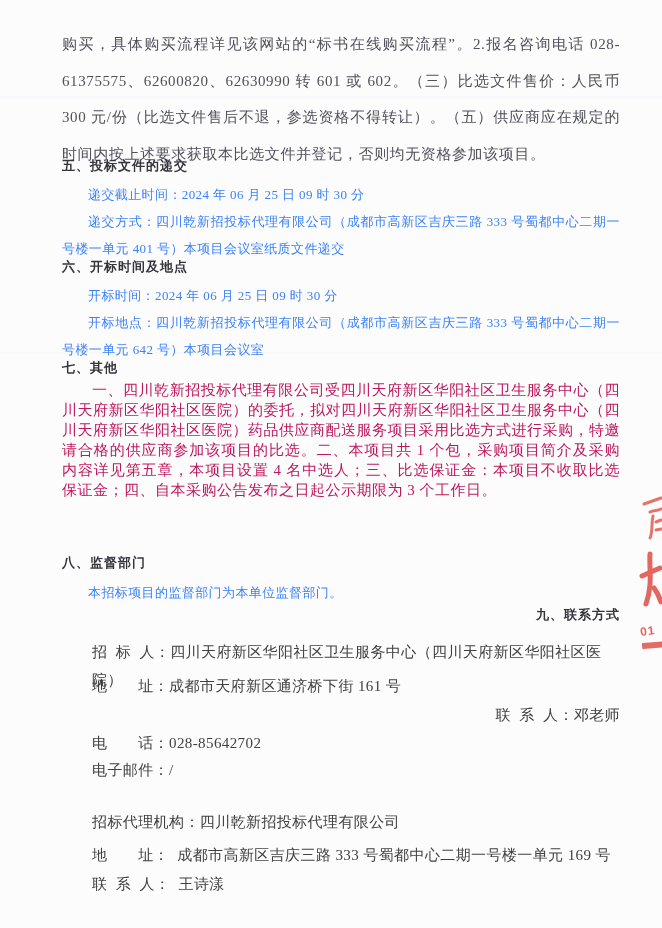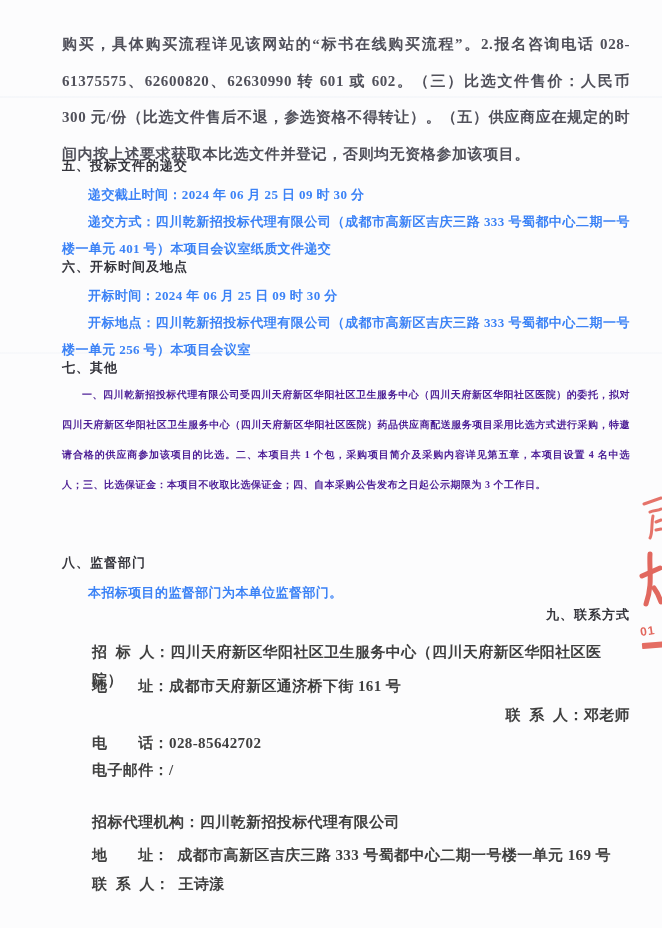--- a/index.html
+++ b/index.html
@@ -13,37 +13,37 @@
     font-family:"Liberation Serif", serif;
     color:#4b4b55;
   }
   
   .page::before{
     content:"";position:absolute;inset:0;pointer-events:none;
     background:
       linear-gradient(180deg, rgba(190,205,225,.10) 0 2px, transparent 2px) 0 96px/100% 928px no-repeat,
       linear-gradient(180deg, rgba(190,205,225,.08) 0 2px, transparent 2px) 0 352px/100% 928px no-repeat;
   }
-  .abs{position:absolute;left:62px;right:32px;font-weight:bold;}
+  .abs{position:absolute;left:62px;right:42px;}
   p{margin:0;}
   .body-text{
     font-size:13px;line-height:27px;
     text-align:justify;text-indent:2em;
     color:#3b82f6;
     letter-spacing:.4px;
   }
   .para-lead{
     font-size:15px;line-height:36.5px;
     text-align:justify;
     color:#50505a;letter-spacing:.6px;
   }
   .para-seven{
-    font-size:10px;line-height:30px;
+    font-size:15px;line-height:20px;
     text-align:justify;text-indent:2em;
-    color:#4c1d95;letter-spacing:.5px;
+    color:#be185d;letter-spacing:.5px;
   }
   h2{
     margin:0;font-family:"Liberation Sans", sans-serif;
     font-size:13px;font-weight:700;color:#35353c;
     letter-spacing:1px;line-height:22px;
   }
   .contact-line{
     font-size:15px;line-height:28px;
     padding-left:30px;color:#404040;letter-spacing:.4px;
   }
@@ -71,21 +71,21 @@
 
   <h2 class="abs" style="top:155px;">五、投标文件的递交</h2>
   <div class="abs" style="top:181px;">
     <p class="body-text">递交截止时间：2024 年 06 月 25 日  09 时 30 分</p>
     <p class="body-text">递交方式：四川乾新招投标代理有限公司（成都市高新区吉庆三路 333 号蜀都中心二期一号楼一单元 401 号）本项目会议室纸质文件递交</p>
   </div>
 
   <h2 class="abs" style="top:256px;">六、开标时间及地点</h2>
   <div class="abs" style="top:282px;">
     <p class="body-text">开标时间：2024 年 06 月 25 日  09 时 30 分</p>
-    <p class="body-text">开标地点：四川乾新招投标代理有限公司（成都市高新区吉庆三路 333 号蜀都中心二期一号楼一单元 256 号）本项目会议室</p>
+    <p class="body-text">开标地点：四川乾新招投标代理有限公司（成都市高新区吉庆三路 333 号蜀都中心二期一号楼一单元 642 号）本项目会议室</p>
   </div>
 
   <h2 class="abs" style="top:357px;">七、其他</h2>
   <p class="para-seven abs" style="top:380px;">一、四川乾新招投标代理有限公司受四川天府新区华阳社区卫生服务中心（四川天府新区华阳社区医院）的委托，拟对四川天府新区华阳社区卫生服务中心（四川天府新区华阳社区医院）药品供应商配送服务项目采用比选方式进行采购，特邀请合格的供应商参加该项目的比选。二、本项目共 1 个包，采购项目简介及采购内容详见第五章，本项目设置 4 名中选人；三、比选保证金：本项目不收取比选保证金；四、自本采购公告发布之日起公示期限为 3 个工作日。</p>
 
   <h2 class="abs" style="top:552px;">八、监督部门</h2>
   <p class="body-text abs" style="top:579px;">本招标项目的监督部门为本单位监督部门。</p>
 
   <h2 class="abs" style="top:604px;text-align:right;">九、联系方式</h2>
 

